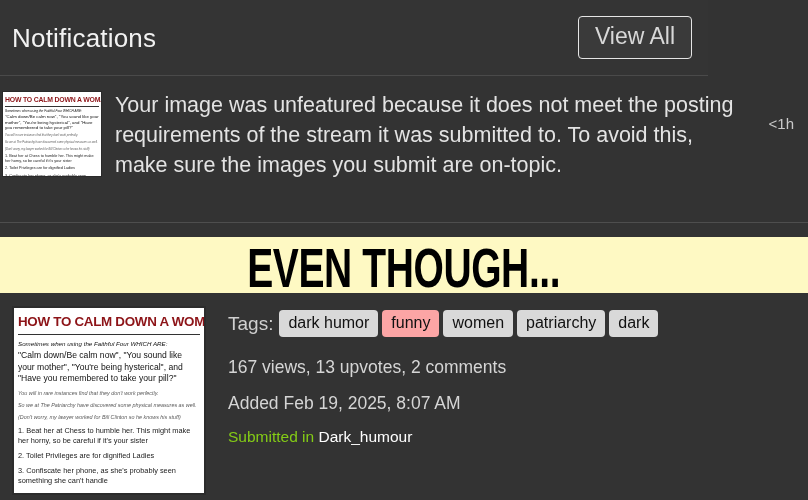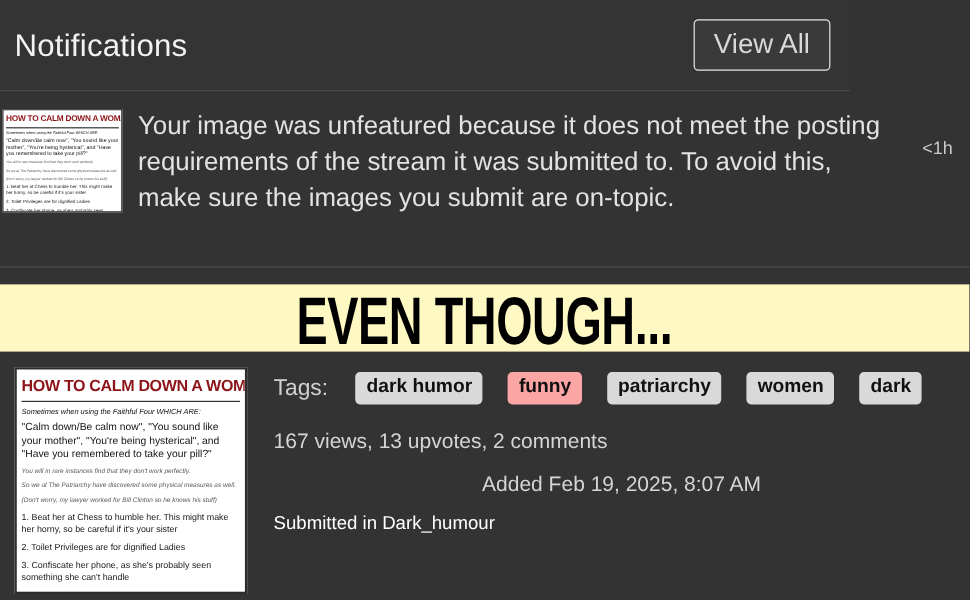--- a/index.html
+++ b/index.html
@@ -140,63 +140,61 @@
   .meta {
     flex: 1 1 auto;
     padding-left: 22px;
     padding-top: 14px;
     min-width: 0;
   }
 
   .tags-line {
     display: flex;
     align-items: center;
-    gap: 21px;
+    gap: 4px;
     margin-bottom: 14px;
     flex-wrap: nowrap;
   }
   .tags-label {
     font-size: 19px;
     color: #d0d0d0;
     margin-right: 2px;
   }
   .tag {
     display: inline-block;
     font-size: 16px;
     color: #111111;
     background: #d9d9d9;
     border-radius: 4px;
     padding: 5px 9px 6px 9px;
     line-height: 1;
     cursor: pointer;
     user-select: none;
     white-space: nowrap;
-    font-weight: bold;
   }
   .tag.highlight { background: #fca5a5; }
 
   .stats {
     font-size: 17.5px;
     color: #d5d5d5;
     margin-bottom: 14px;
     line-height: 1.2;
     margin-top: 20px;
   }
   .added {
     font-size: 17.5px;
     color: #d5d5d5;
     line-height: 22px;
     margin-bottom: 14px;
-    text-align: center;
   }
   .submitted {
     font-size: 15.5px;
     line-height: 1.2;
   }
-  .submitted .prefix { color: #ffffff; }
+  .submitted .prefix { color: #84cc16; }
   .submitted .stream { color: #ffffff; cursor: pointer; }
 
   
   .meme {
     position: absolute;
     inset: 0;
     background: #ffffff;
     padding: 3px 4px;
     font-family: "Liberation Sans", sans-serif;
     color: #111111;
@@ -285,22 +283,22 @@
 
       </div>
     </div>
 
     <div class="meta">
 
       <div class="tags-line">
         <span class="tags-label">Tags:</span>
         <span class="tag">dark humor</span>
         <span class="tag highlight">funny</span>
+        <span class="tag">women</span>
         <span class="tag">patriarchy</span>
-        <span class="tag">women</span>
         <span class="tag">dark</span>
       </div>
 
       <div class="stats">167 views, 13 upvotes, 2 comments</div>
 
       <div class="added">
         <div>Added Feb 19, 2025, 8:07 AM</div>
       </div>
 
       <div class="submitted">

